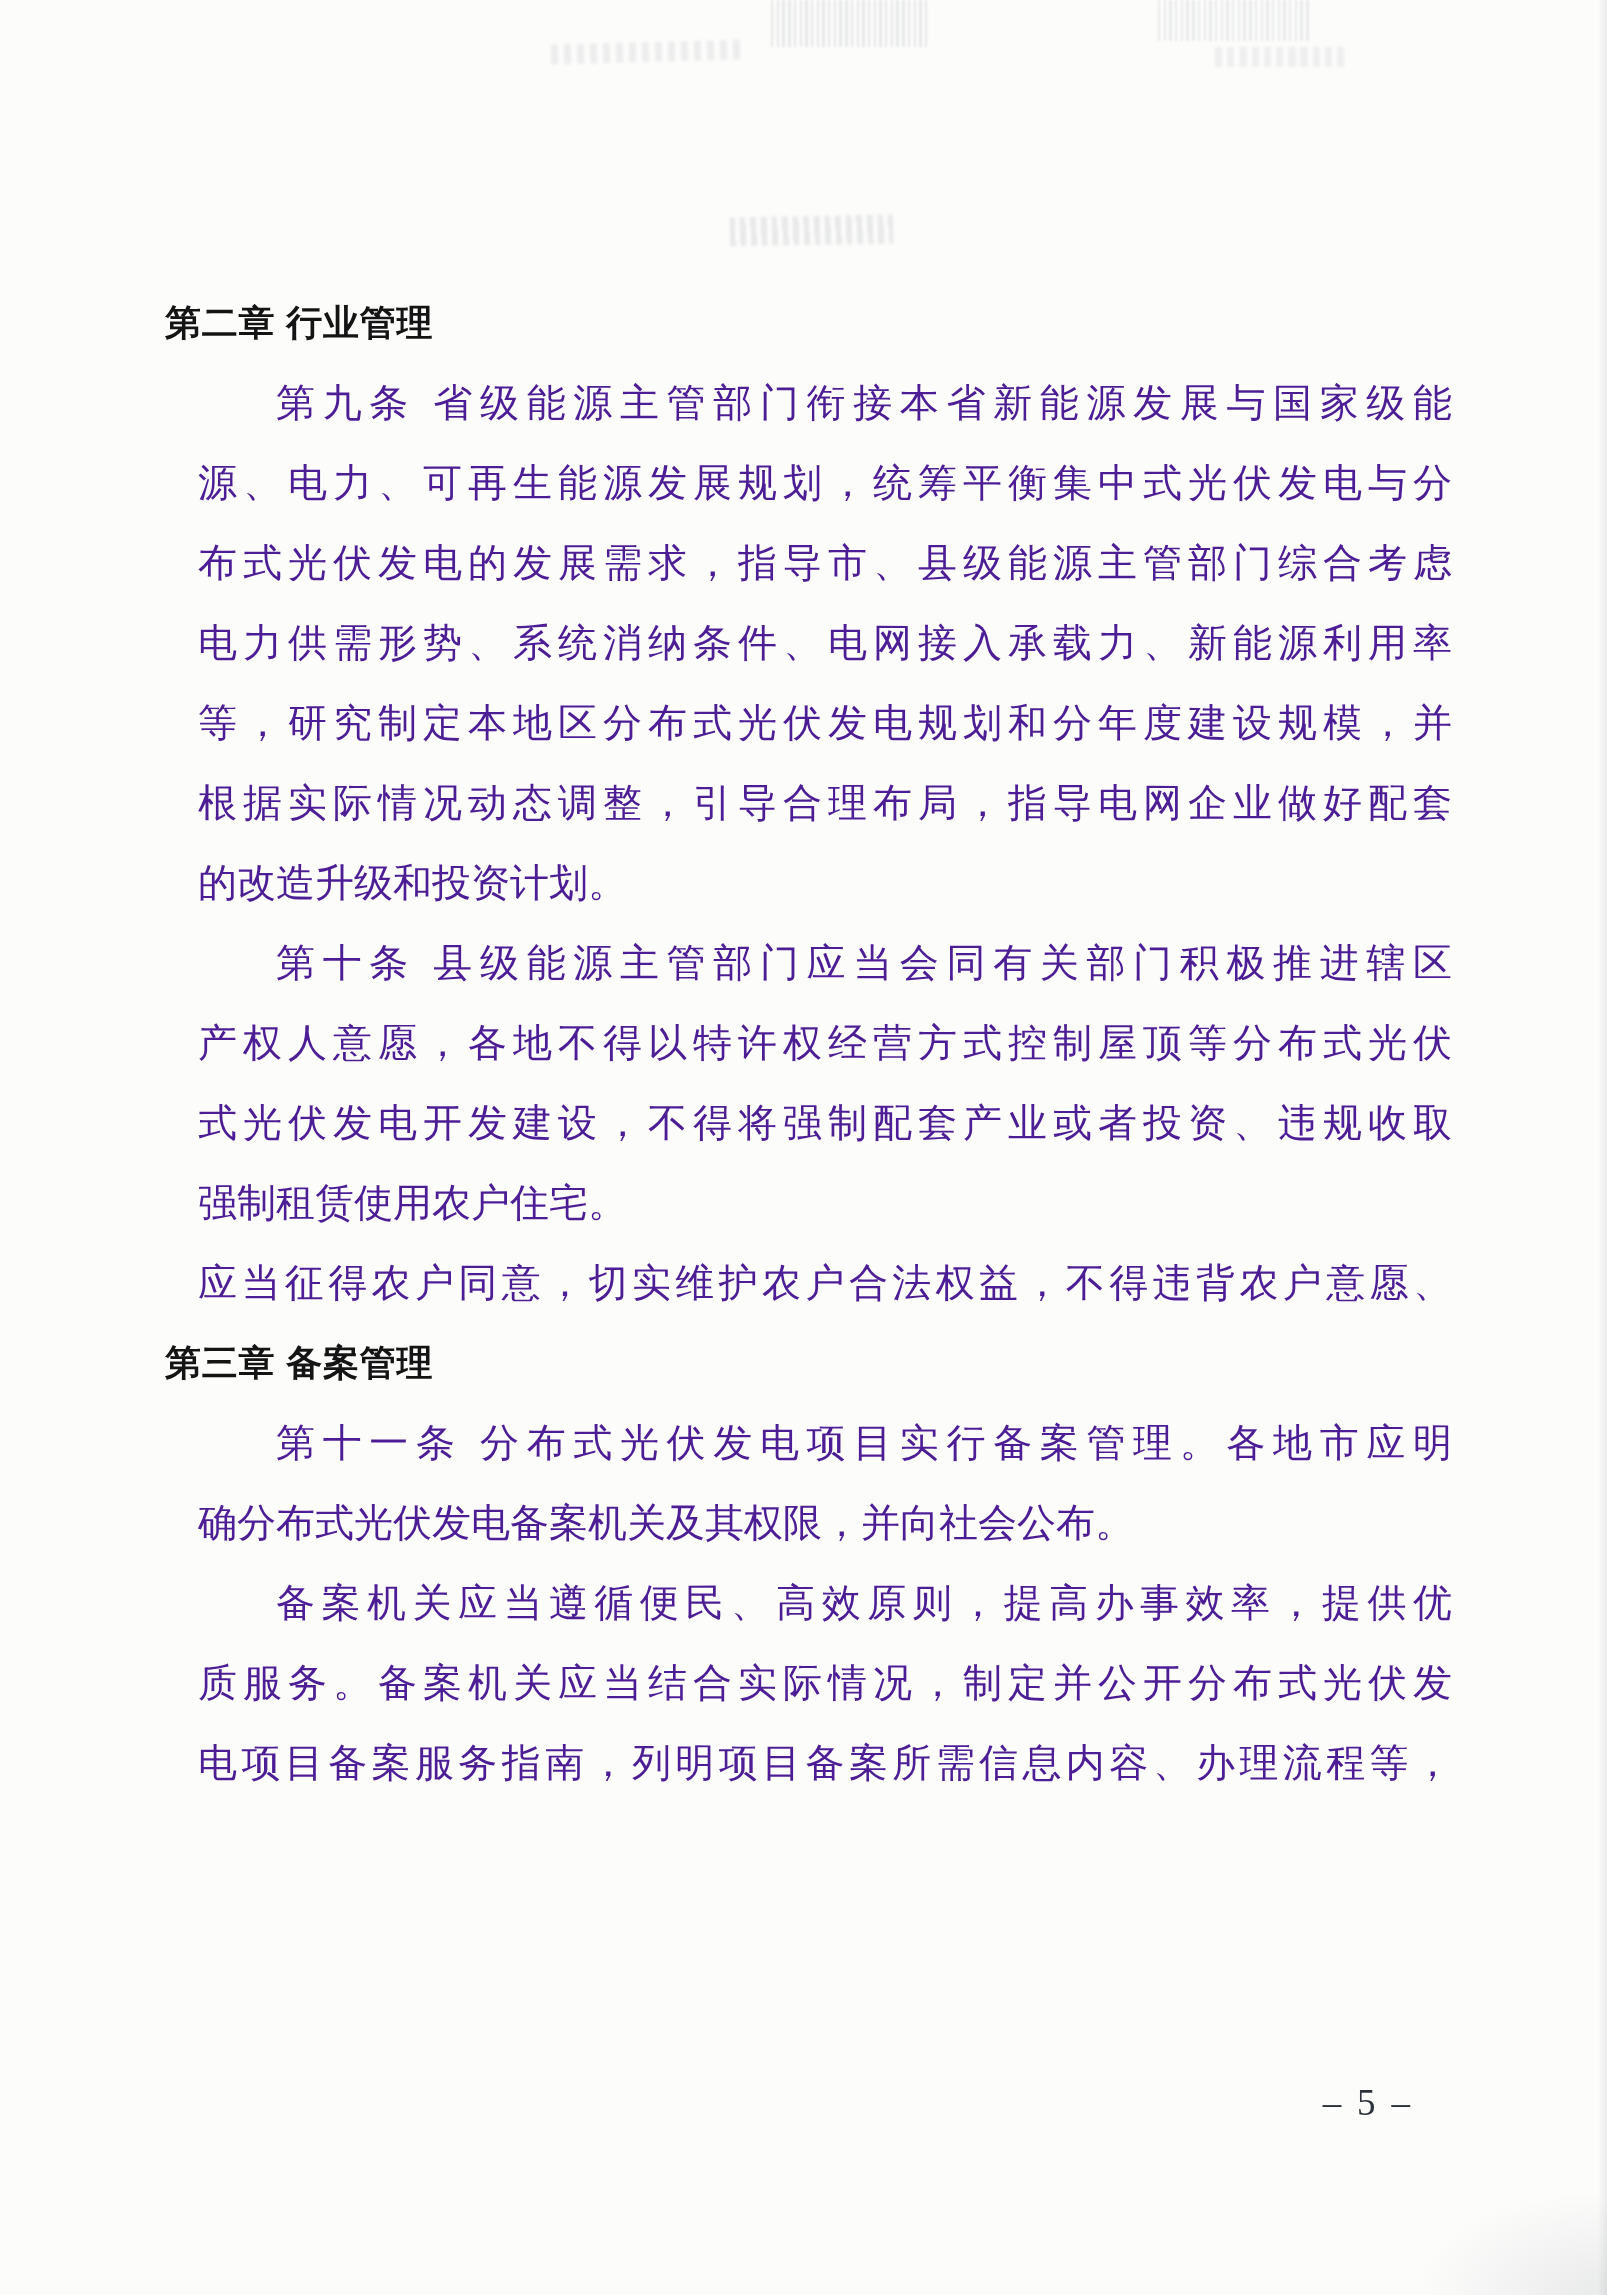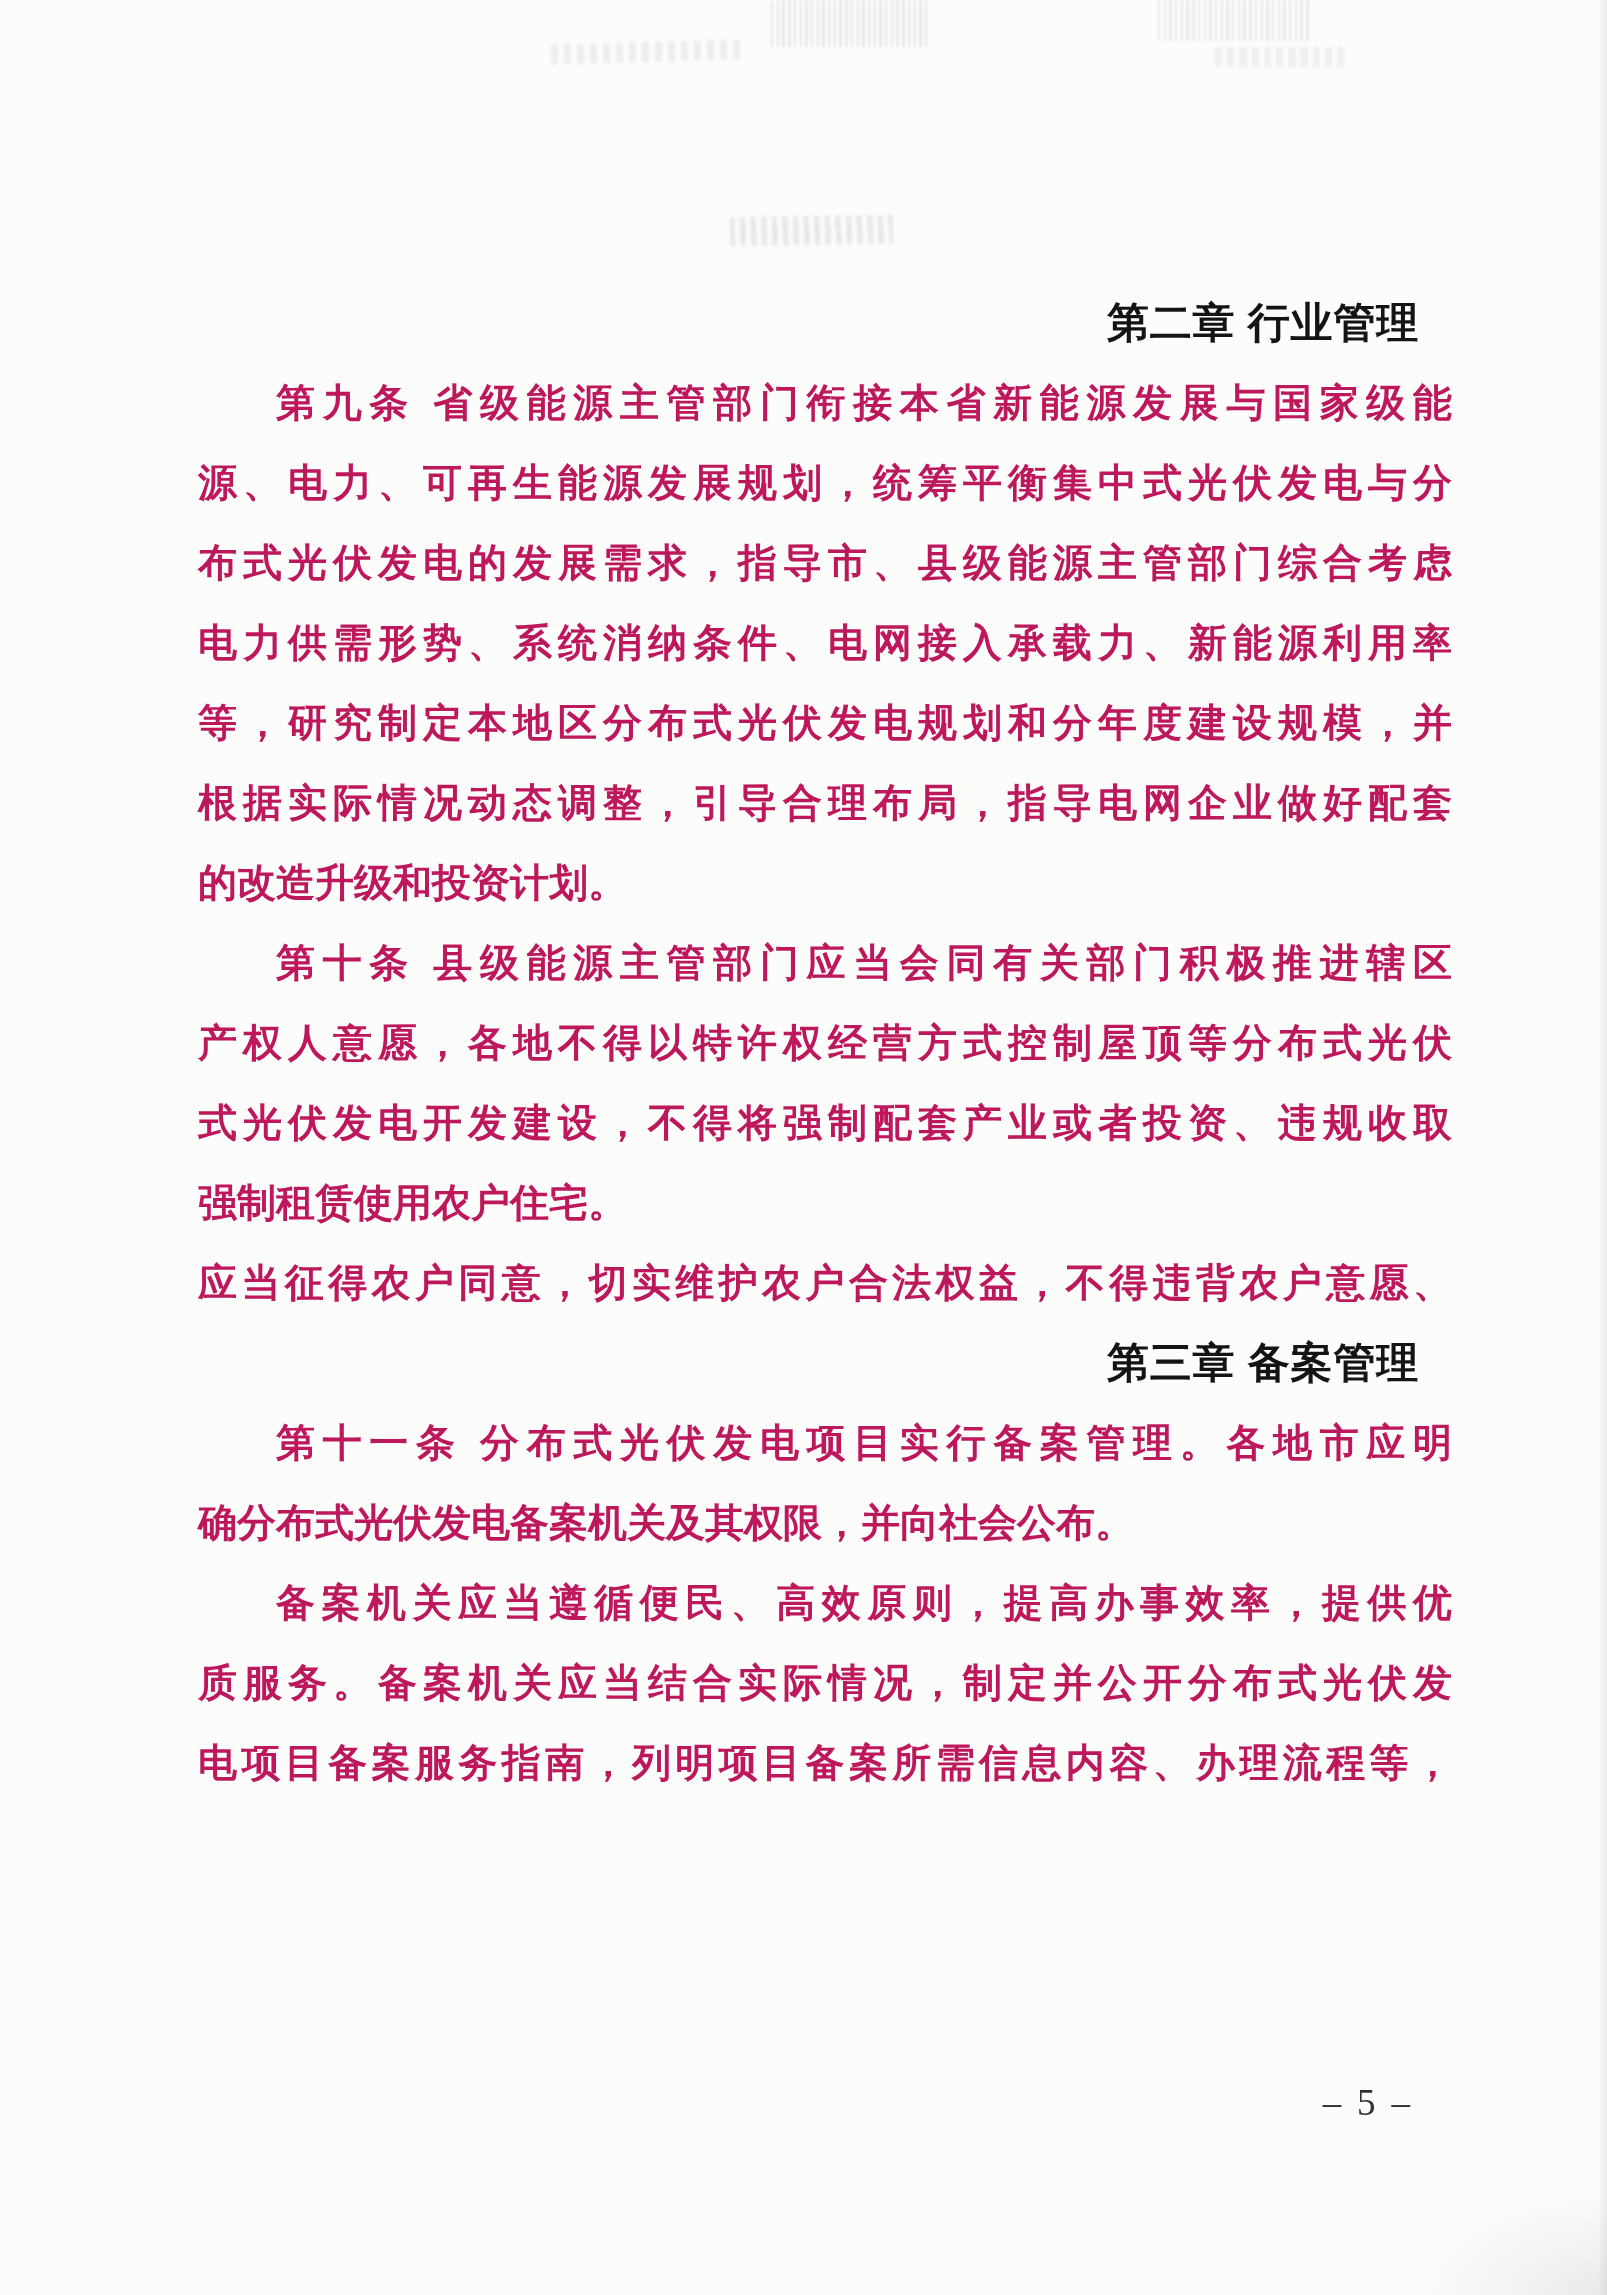--- a/index.html
+++ b/index.html
@@ -36,35 +36,34 @@
   .a5{left:730px;top:216px;width:163px;height:29px;opacity:.13;filter:blur(1.6px);
       background:repeating-linear-gradient(88deg,#5f656e 0 5.7px,transparent 5.7px 10.6px);transform:rotate(-1deg);}
 
   
   .doc{
     position:absolute;left:198px;top:283px;width:1254px;
     color:#1d1d1d;
   }
   .chapter{
     height:80px;line-height:80px;
-    font-size:42px;font-weight:700;
+    font-size:36px;font-weight:700;
     font-family:"Liberation Sans",sans-serif;
-    text-align:right;
+    text-align:left;
     letter-spacing:0.8px;
     transform:translateX(-33px);
     color:#141414;
   }
   .para{margin:0;}
   .line{
     height:80px;line-height:80px;
     font-size:39px;
     text-align:justify;
     text-justify:inter-character;
-    color:#be185d;
-    font-weight:bold;
+    color:#4c1d95;
   }
   .line.full{text-align-last:justify;}
   .line.end{text-align-last:left;}
   .line.indent{text-indent:78px;}
 
   .page-number{
     position:absolute;left:1299px;top:2078px;width:138px;height:49px;
     line-height:49px;text-align:center;
     font-size:37px;color:#2c313a;
     letter-spacing:3.3px;

